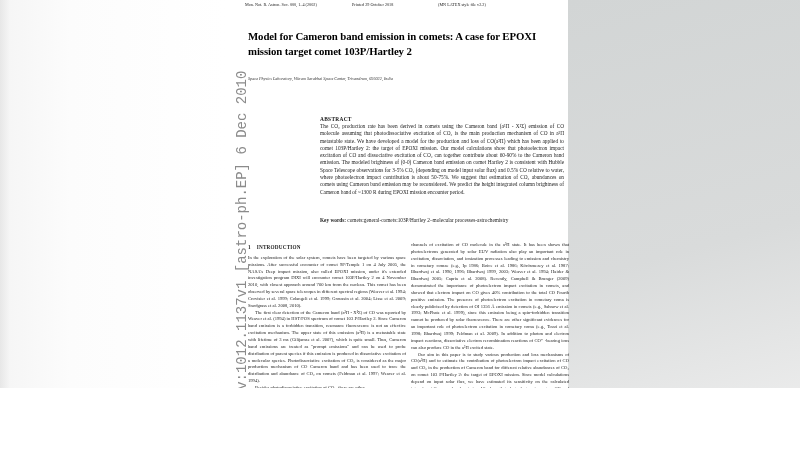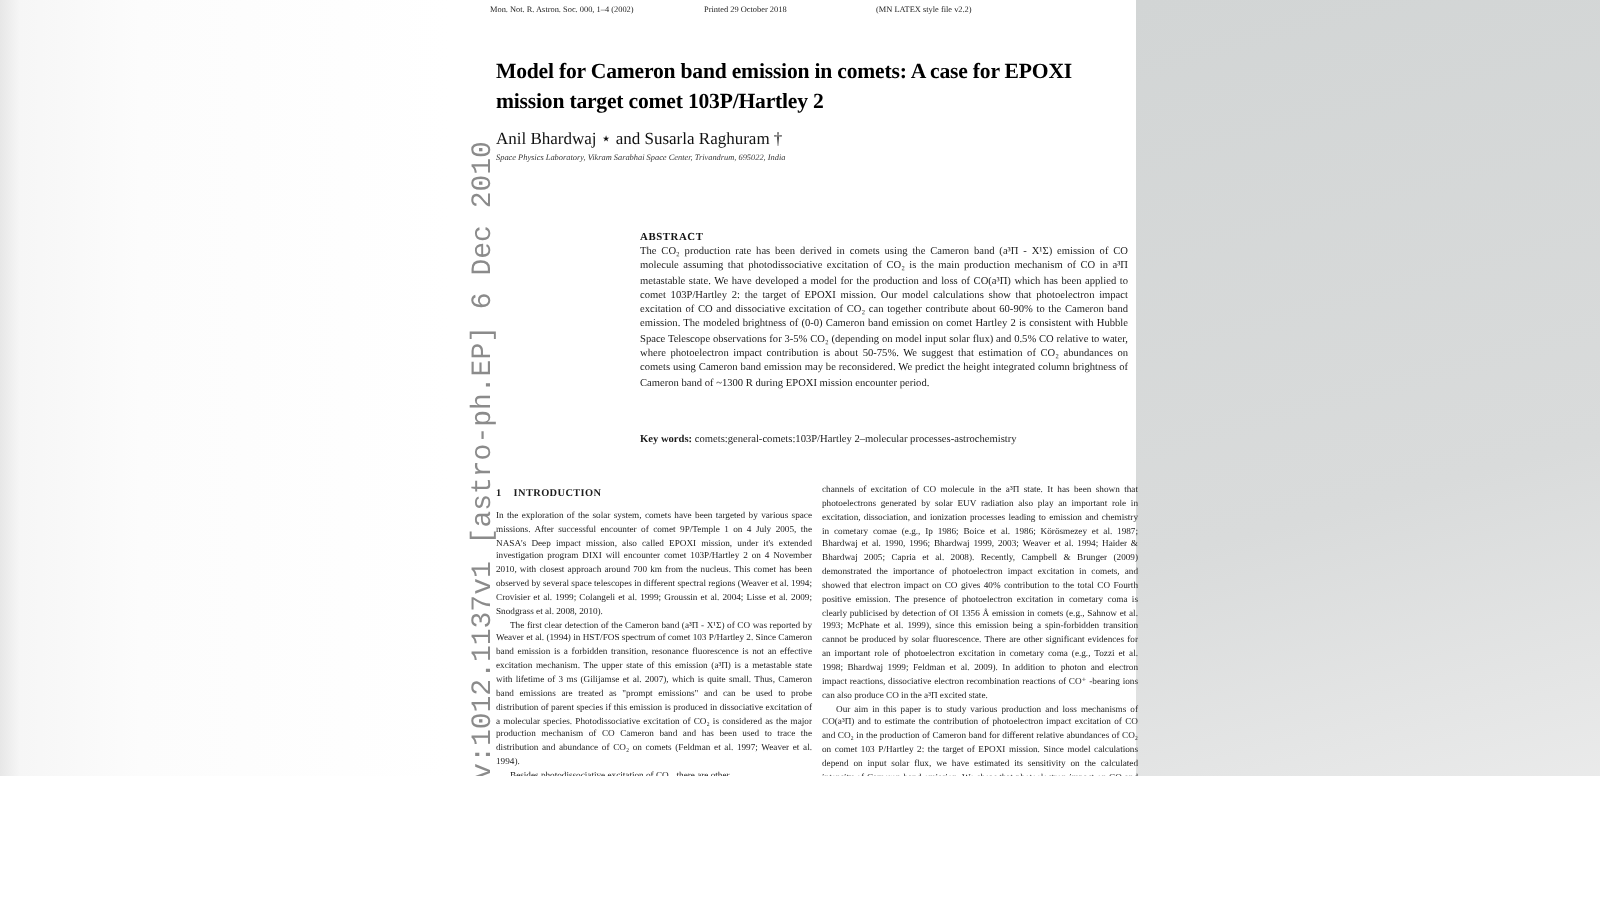--- a/index.html
+++ b/index.html
@@ -64,21 +64,20 @@
   <div class="paper-page">
 
     <div class="runhead">
       <span class="rh1">Mon. Not. R. Astron. Soc. 000, 1–4 (2002)</span>
       <span class="rh2">Printed 29 October 2018</span>
       <span class="rh3">(MN LATEX style file v2.2)</span>
     </div>
 
     <h1 class="paper-title">Model for Cameron band emission in comets: A case for EPOXI mission target comet 103P/Hartley 2</h1>
 
-    <div class="authors">Anil Bhardwaj ⋆ and Susarla Raghuram †</div>
     <div class="affiliation">Space Physics Laboratory, Vikram Sarabhai Space Center, Trivandrum, 695022, India</div>
 
     <div class="abstract-label">ABSTRACT</div>
     <p class="abstract-text">The CO₂ production rate has been derived in comets using the Cameron band (a³Π - X¹Σ) emission of CO molecule assuming that photodissociative excitation of CO₂ is the main production mechanism of CO in a³Π metastable state. We have developed a model for the production and loss of CO(a³Π) which has been applied to comet 103P/Hartley 2: the target of EPOXI mission. Our model calculations show that photoelectron impact excitation of CO and dissociative excitation of CO₂ can together contribute about 60-90% to the Cameron band emission. The modeled brightness of (0-0) Cameron band emission on comet Hartley 2 is consistent with Hubble Space Telescope observations for 3-5% CO₂ (depending on model input solar flux) and 0.5% CO relative to water, where photoelectron impact contribution is about 50-75%. We suggest that estimation of CO₂ abundances on comets using Cameron band emission may be reconsidered. We predict the height integrated column brightness of Cameron band of ~1300 R during EPOXI mission encounter period.</p>
 
     <p class="keywords"><b>Key words:</b><span> comets:general-comets:103P/Hartley 2–molecular processes-astrochemistry</span></p>
 
     <div class="col col-left">
       <div class="sechead">
         <span class="secnum">1</span><span>INTRODUCTION</span>

